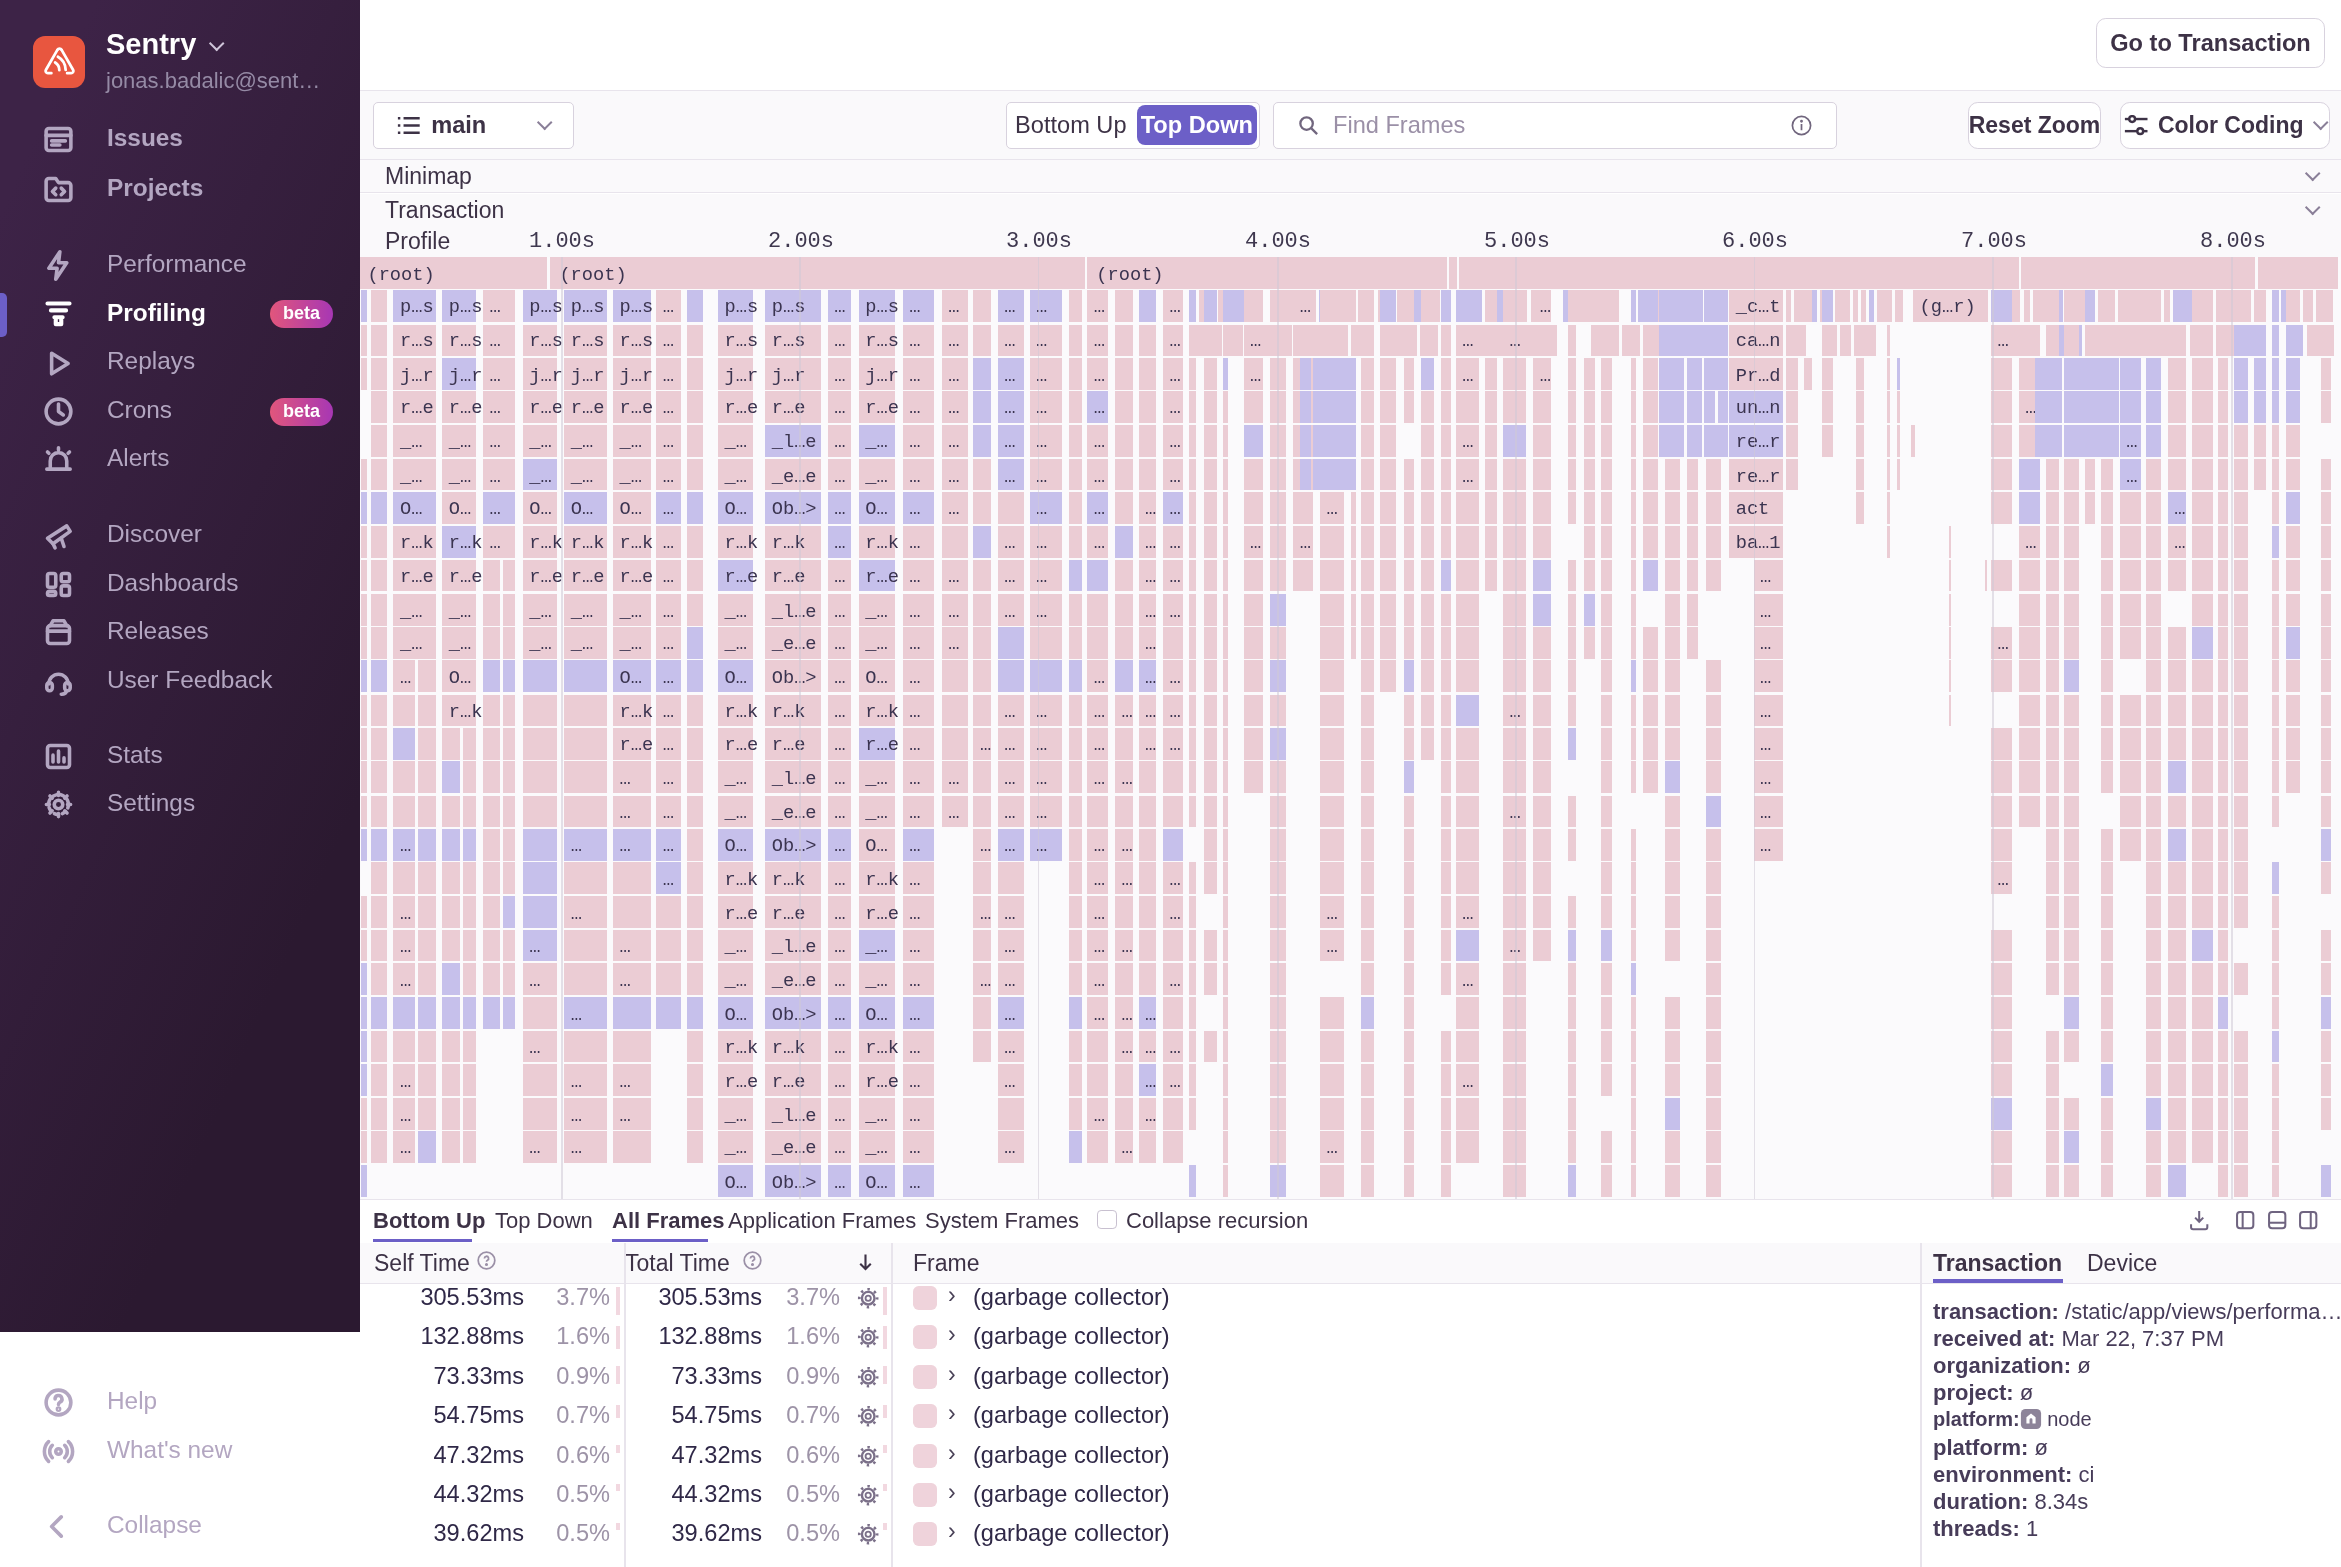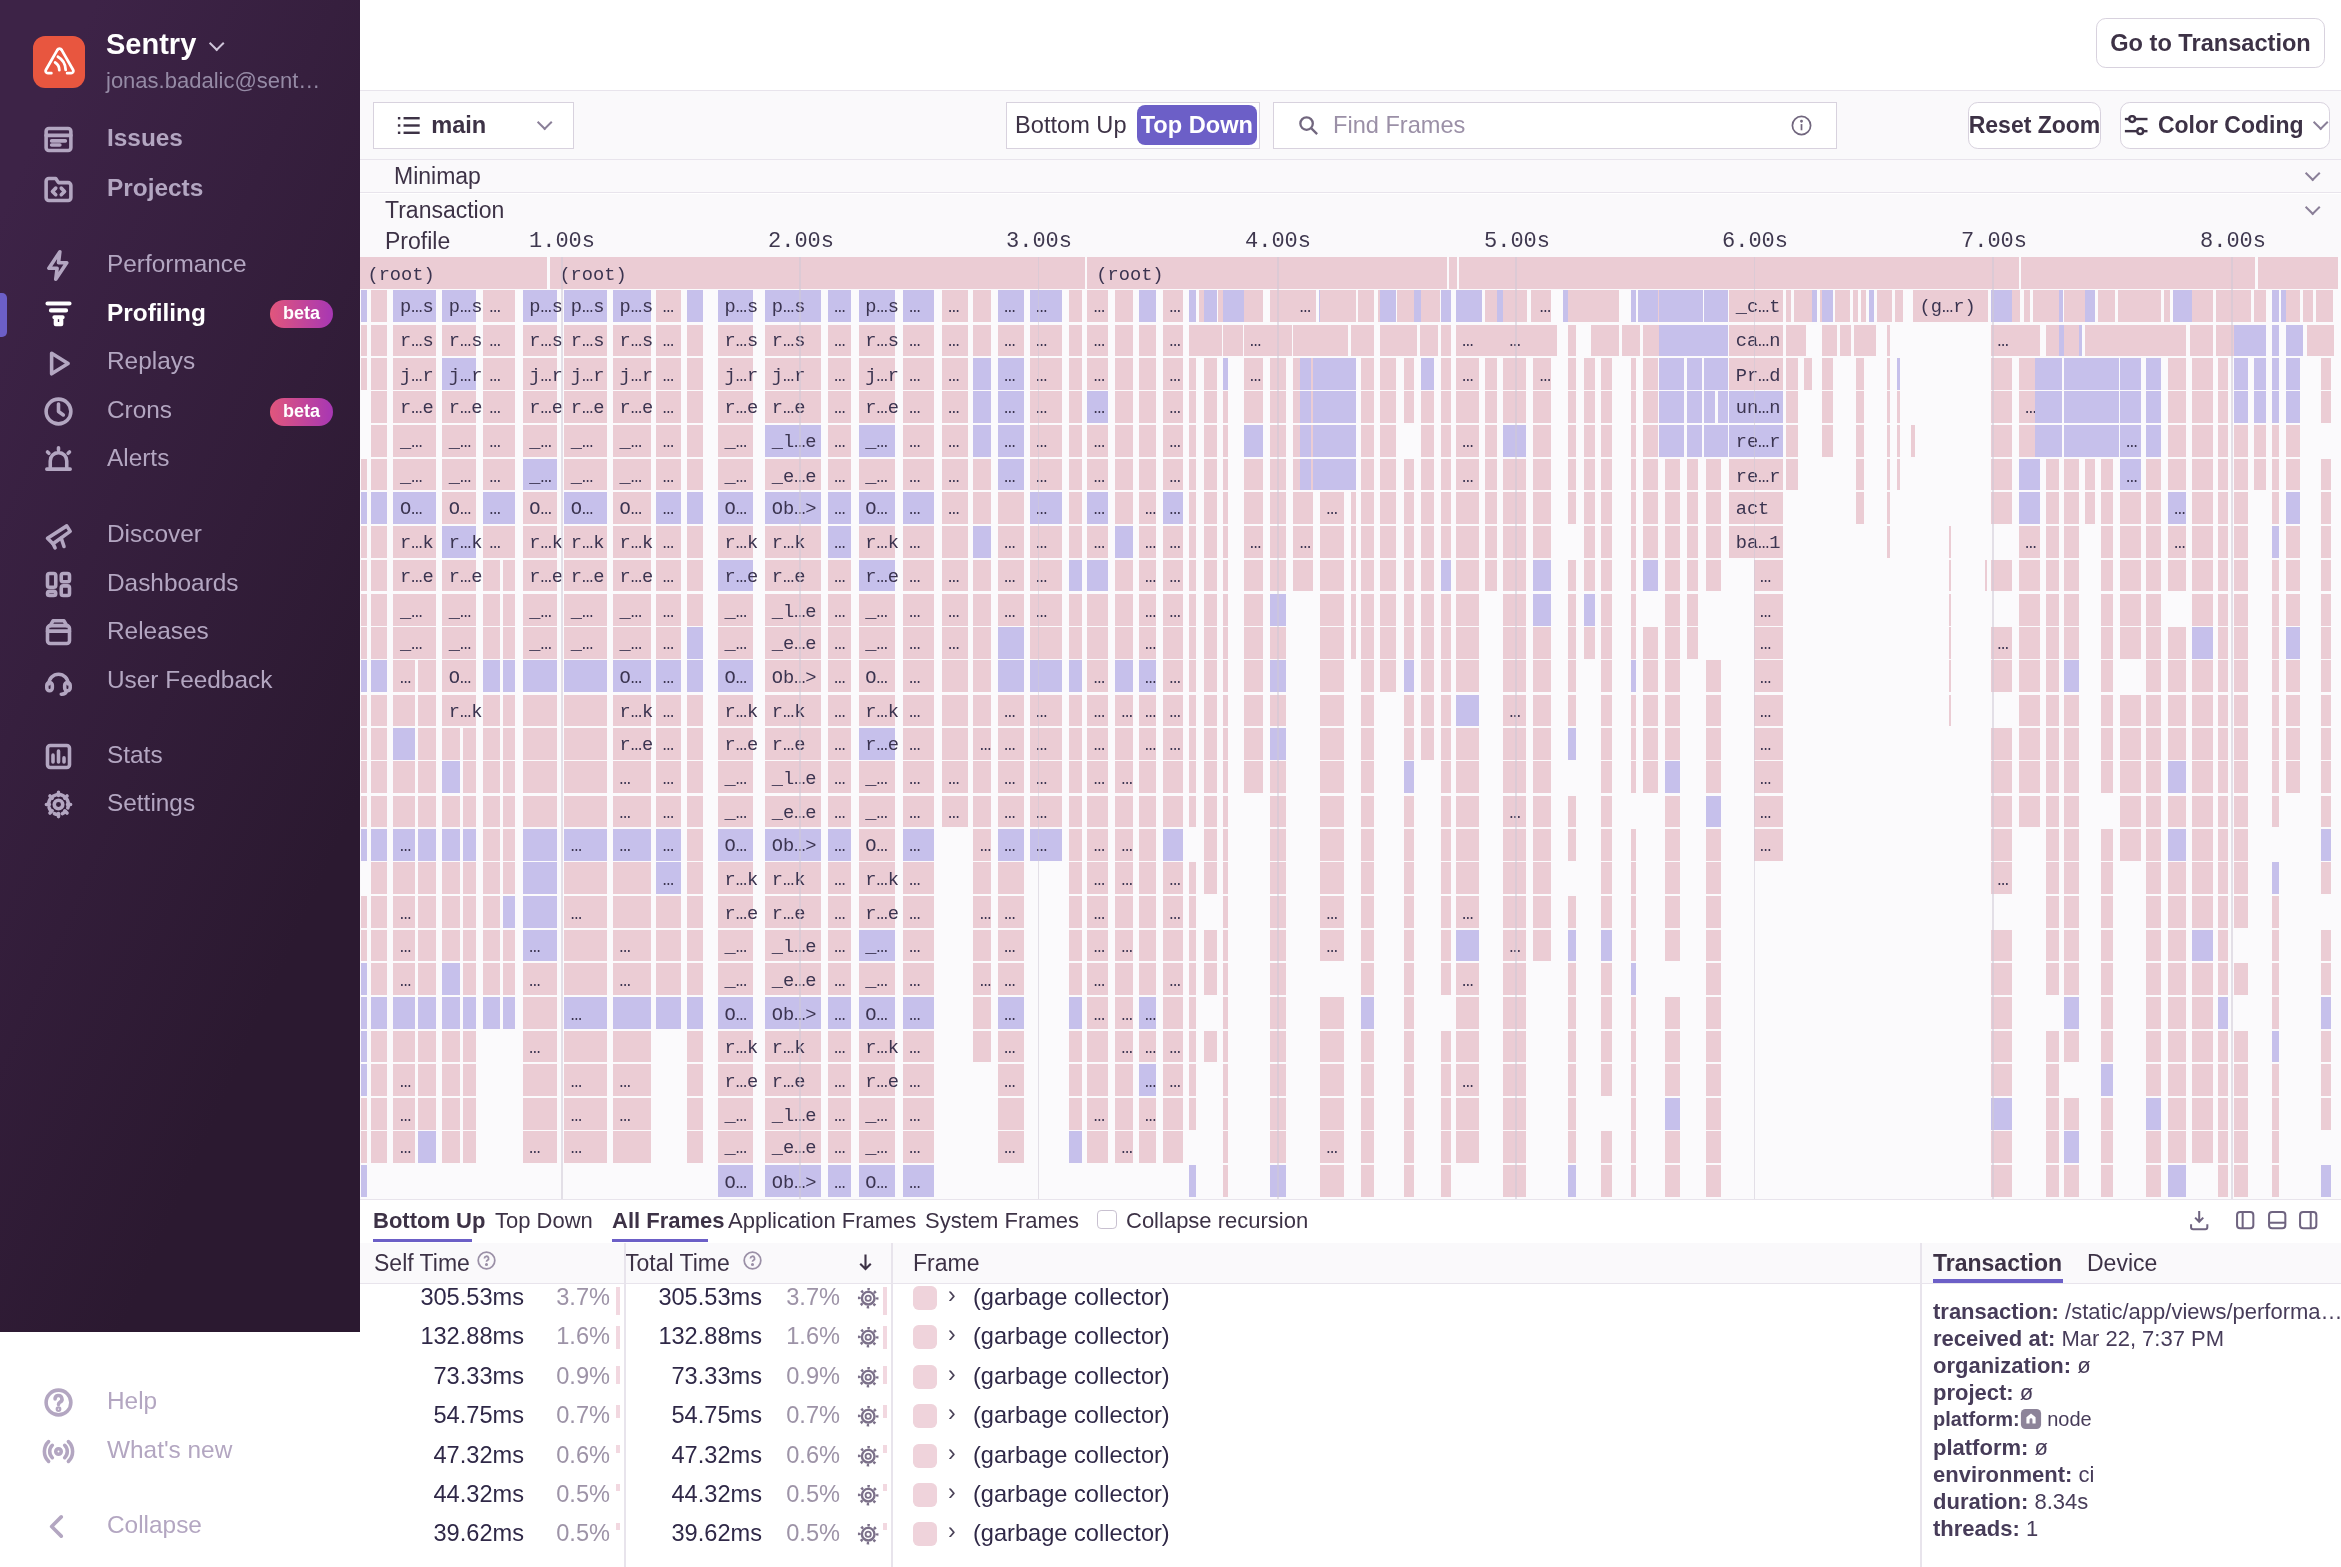--- a/index.html
+++ b/index.html
@@ -4,21 +4,21 @@
 html,body {width:2342px;height:1567px;overflow:hidden;font-family:"Liberation Sans",sans-serif;background:#fff}
 .abs {position:absolute}
 #sidebar {position:absolute;left:0;top:0;width:360px;height:1332px;background:linear-gradient(294deg,#2b1930 25%,#3d2347 90%);z-index:5}
 .nav {position:absolute;left:107px;font-size:24.4px;color:#b3a6c1;white-space:nowrap}
 .beta {position:absolute;font-size:18px;font-weight:bold;color:#fff;background:linear-gradient(90deg,#e1567c,#a737b4);border-radius:16.3px;padding:3.3px 13px 4.1px}
 #topbar {position:absolute;left:360px;top:0;width:1981px;height:91px;background:#fff;border-bottom:1.6px solid #e8e4ec}
 #toolbar {position:absolute;left:360px;top:91px;width:1981px;height:69px;background:#faf9fb;border-bottom:1.6px solid #e8e4ec}
 .crumb {font-size:25px;color:#80738f}
 .crumb b {color:#2f2840;font-weight:normal}
 .btn {position:absolute;background:#fff;border:1.6px solid #d8d2de;border-radius:9.8px;font-size:23.6px;font-weight:bold;color:#3d3246;display:flex;align-items:center;justify-content:center}
-.seg {position:absolute;background:#fff;border:1.6px solid #d8d2de;border-radius:0;display:flex;align-items:stretch;overflow:hidden;font-size:23.6px;color:#3d3246}
+.seg {position:absolute;background:#fff;border:1.6px solid #d8d2de;border-radius:5px;display:flex;align-items:stretch;overflow:hidden;font-size:23.6px;color:#3d3246}
 .seg>div {display:flex;align-items:center;padding:0 23px}
 .pfill {background:#6c5fc7;color:#fff;font-weight:bold;border-radius:8.1px;margin:2.4px;height:auto}
 .gfill {background:#e7e3ea;border-radius:8.1px;margin:2.4px}
 .hdrrow {position:absolute;left:360px;width:1981px;background:#faf9fb;border-bottom:1.6px solid #e8e4ec;font-size:23px;color:#3d3246;display:flex;align-items:center}
 .chev {width:11.4px;height:11.4px;border-right:2.4px solid #8a7f98;border-bottom:2.4px solid #8a7f98;display:inline-block}
 .cdown {transform:rotate(45deg)}
 .cright {transform:rotate(-45deg)}
 svg.ic {stroke:#b3a6c1;stroke-width:2.6;fill:none;stroke-linecap:round;stroke-linejoin:round}
 </style></head><body>
 
@@ -160,21 +160,21 @@
         <g stroke="#3d3246" stroke-width="3" fill="#fff">
           <line x1="1" y1="5" x2="29" y2="5"></line>
           <line x1="1" y1="20" x2="29" y2="20"></line>
           <circle cx="10" cy="5" r="3.6"></circle>
           <circle cx="20" cy="20" r="3.6"></circle>
         </g>
       </svg>Color Coding <span class="chev cdown" style="margin-left:11.4px;margin-top:-4.9px"></span></div>
 </div>
 
 <div class="hdrrow" style="top:160px;height:33px">
-    <span style="margin-left:34px">Minimap</span>
+    <span style="margin-left:25px">Minimap</span>
     <span style="flex:1"></span>
     <span class="chev cdown" style="margin-right:23px;margin-top:-4.9px"></span>
   </div>
 <div class="hdrrow" style="top:194px;height:33px">
     <span style="margin-left:25px">Transaction</span>
     <span style="flex:1"></span>
     <span class="chev cdown" style="margin-right:23px;margin-top:-4.9px"></span>
   </div>
 <div class="hdrrow" style="top:226px;height:31px;border-bottom:none;font-family:'Liberation Mono',monospace;font-size:22px;color:#3f384f">
  <span style="margin-left:25px;font-family:'Liberation Sans';font-size:23px;color:#3d3246">Profile</span>

